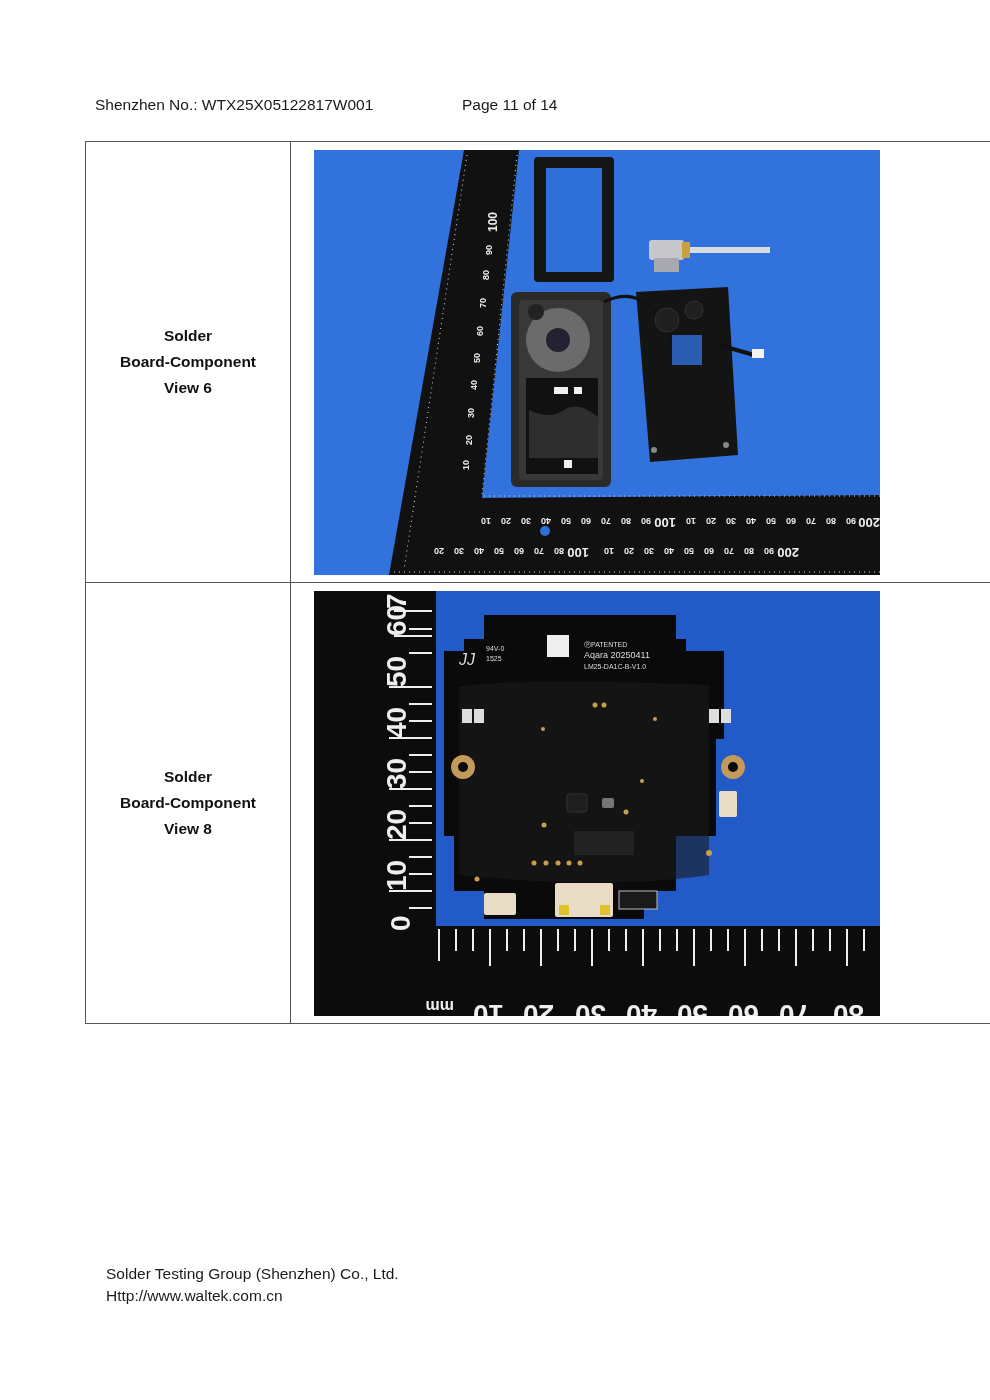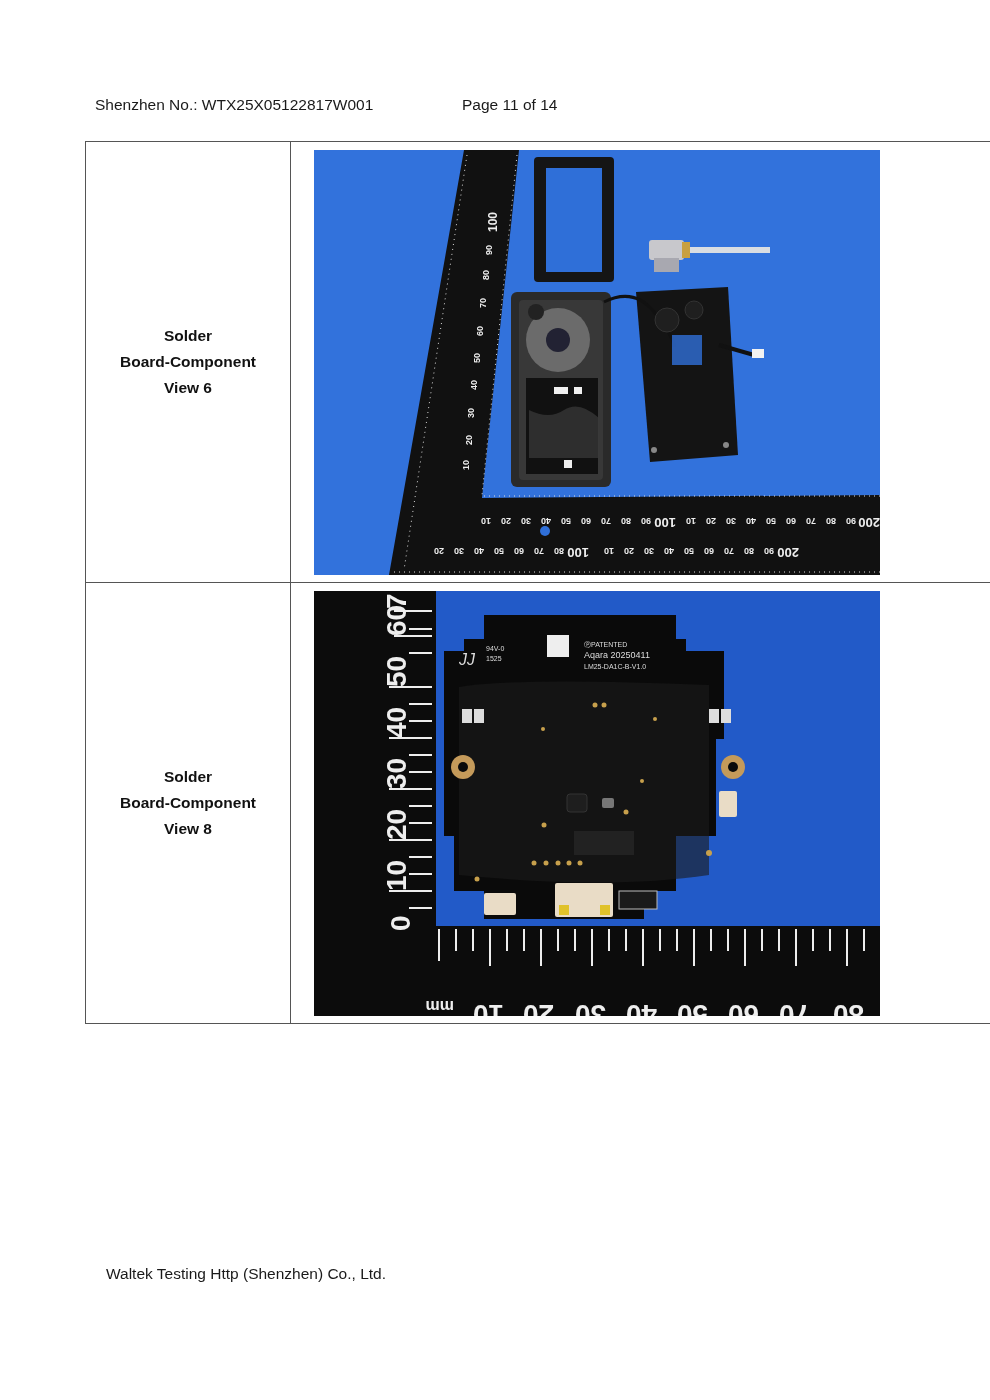--- a/index.html
+++ b/index.html
@@ -260,14 +260,15 @@
           <rect x="286" y="314" width="10" height="10" fill="#e0c22a"></rect>
           <rect x="305" y="300" width="38" height="18" fill="#1a1a1a" stroke="#bbb" stroke-width="1"></rect>
         </svg>
       </div>
     </td>
   </tr>
 </tbody>
   </table>
 
 <div class="footer">
-  <span>Waltek Testing Http (Shenzhen) Co., Ltd.</span>
+  <span>Solder Testing Group (Shenzhen) Co., Ltd.</span>
+  <span>Http://www.waltek.com.cn</span>
 </div>
 
 </body></html>

